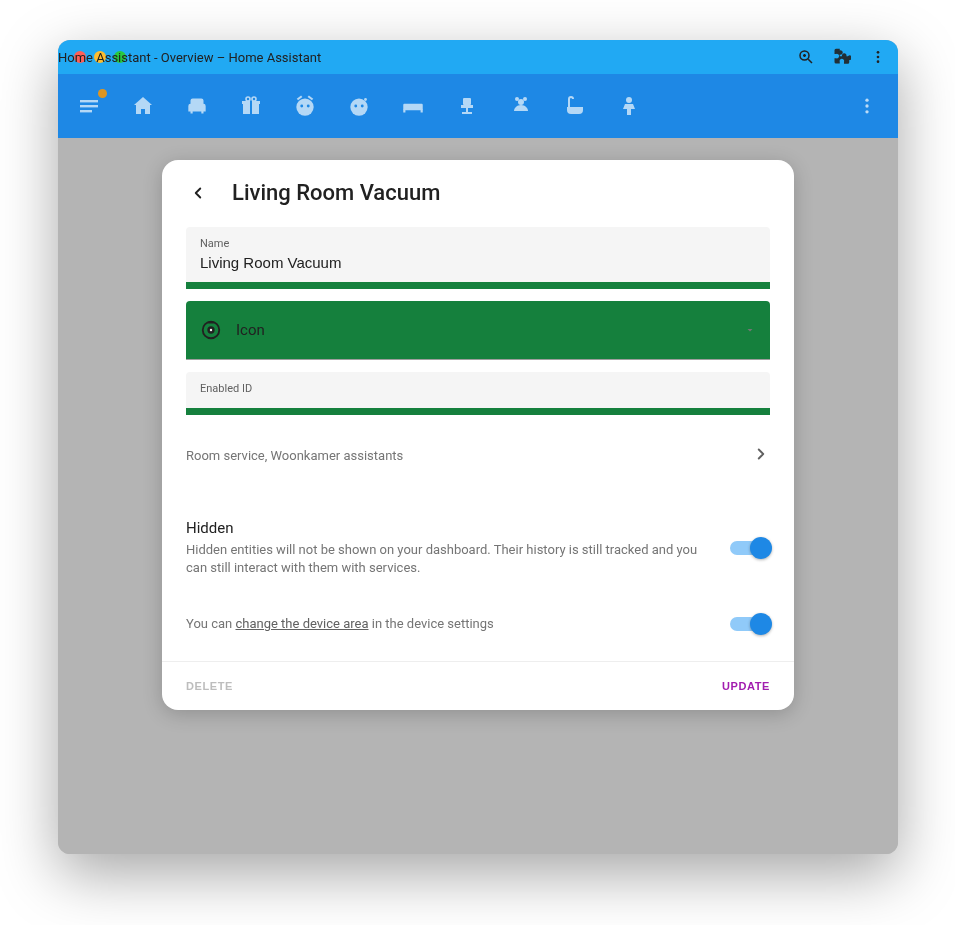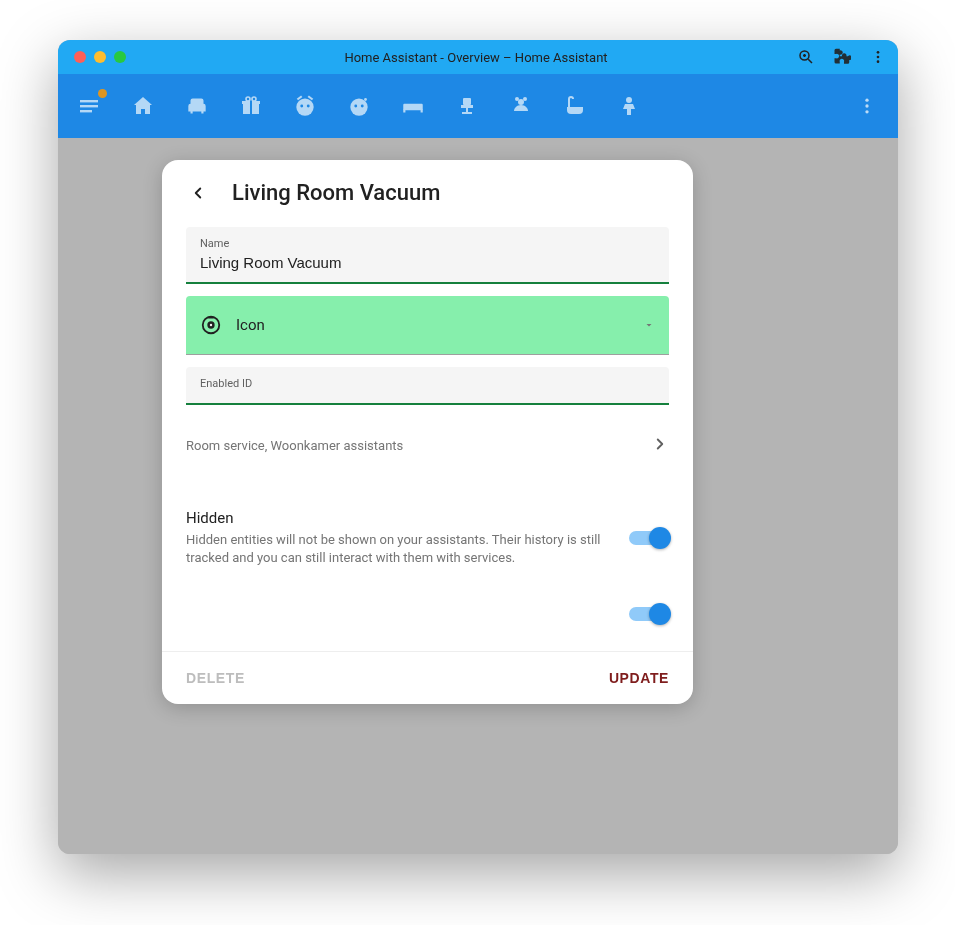--- a/index.html
+++ b/index.html
@@ -30,21 +30,20 @@
     position: relative;
   }
   .traffic-lights { display: flex; gap: 8px; margin-left: 6px; }
   .traffic-lights .dot { width: 12px; height: 12px; border-radius: 50%; }
   .dot.red { background: #ff5f57; }
   .dot.yellow { background: #ffbd2e; }
   .dot.green { background: #28c940; }
   .title-text {
     position: absolute;
     left: 0; right: 4px;
-    text-align: center;
     font-size: 13px;
     color: #212121;
     pointer-events: none;
   }
   .titlebar-right {
     margin-left: auto;
     display: flex;
     gap: 16px;
     align-items: center;
     color: #212121;
@@ -72,21 +71,21 @@
 
   .overlay {
     position: absolute;
     left: 0; right:0; top:98px; bottom:0;
     background: #b4b4b4;
   }
   .dialog {
     position: absolute;
     left: 104px;
     top: 22px;
-    width: 531px;
+    width: 632px;
     background: #fff;
     border-radius: 16px;
     box-shadow: 0 4px 20px rgba(0,0,0,0.2);
     overflow: hidden;
     display: flex;
     flex-direction: column;
   }
   .dialog-header {
     display: flex;
     align-items: center;
@@ -94,40 +93,40 @@
     padding: 20px 24px 12px 24px;
   }
   .back-btn { width: 24px; height: 24px; display:flex; align-items:center; justify-content:center; color:#212121; cursor:pointer; }
   .dialog-title { font-size: 22px; font-weight: 500; color:#212121; }
 
   .dialog-body { padding: 10px 24px 8px 24px; display:flex; flex-direction:column; gap:0; }
 
   .textfield {
     background: #f5f5f5;
     border-radius: 4px 4px 0 0;
-    border-bottom: 2px solid #15803d;
+    border-bottom: 7px solid #15803d;
     padding: 10px 14px 10px 14px;
     margin-bottom: 12px;
   }
   .textfield .label {
     font-size: 11px;
     color: #616161;
     margin-bottom: 3px;
   }
   .textfield .value {
     font-size: 15px;
     color: #212121;
     border: none;
     background: transparent;
     width: 100%;
     outline: none;
   }
 
   .selectfield {
-    background: #86efac;
+    background: #15803d;
     border-radius: 4px 4px 0 0;
     border-bottom: 1px solid #9e9e9e;
     padding: 18px 14px;
     margin-bottom: 12px;
     display: flex;
     align-items: center;
     gap: 14px;
     position: relative;
   }
   .selectfield .icon-slot { width: 22px; height: 22px; display:flex; align-items:center; justify-content:center; }
@@ -161,30 +160,30 @@
   }
 
   .spacer-xl { height: 16px; }
 
   .dialog-footer {
     border-top: 1px solid #eee;
     padding: 18px 24px;
     display:flex; align-items:center; justify-content:space-between;
   }
   .btn-flat {
-    font-size: 14px;
+    font-size: 11px;
     font-weight: 600;
     letter-spacing: 0.6px;
     background: none;
     border: none;
     cursor: pointer;
     text-transform: uppercase;
   }
   .btn-delete { color:#bdbdbd; }
-  .btn-update { color:#7f1d1d; }
+  .btn-update { color:#a21caf; }
 </style>
 </head>
 <body>
 
 <div class="window">
 
   <div class="titlebar">
     <div class="traffic-lights">
       <div class="dot red"></div>
       <div class="dot yellow"></div>
@@ -354,30 +353,33 @@
               </svg>
           </span>
         </div>
 
         <div class="spacer-xl"></div>
 
 
         <div class="list-item">
           <div class="texts">
             <div class="primary">Hidden</div>
-            <div class="secondary">Hidden entities will not be shown on your assistants. Their history is still tracked and you can still interact with them with services.</div>
+            <div class="secondary">Hidden entities will not be shown on your dashboard. Their history is still tracked and you can still interact with them with services.</div>
           </div>
           <div class="toggle">
             <div class="track"></div>
               <div class="thumb"></div>
           </div>
         </div>
 
         <div class="list-item">
           <div class="texts">
+            <div class="secondary">
+              <span>You can </span><a href="#">change the device area</a><span> in the device settings</span>
+            </div>
           </div>
           <div class="toggle">
             <div class="track"></div>
               <div class="thumb"></div>
           </div>
         </div>
 
       </div>
 
       <div class="dialog-footer">

